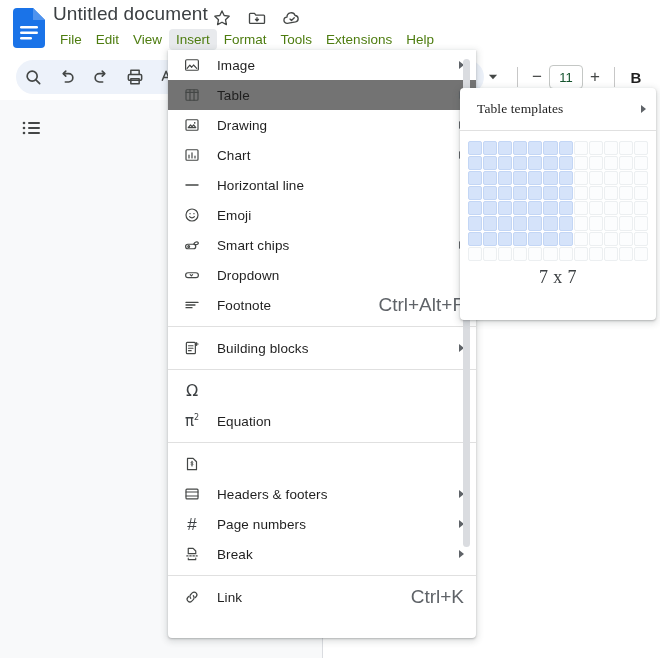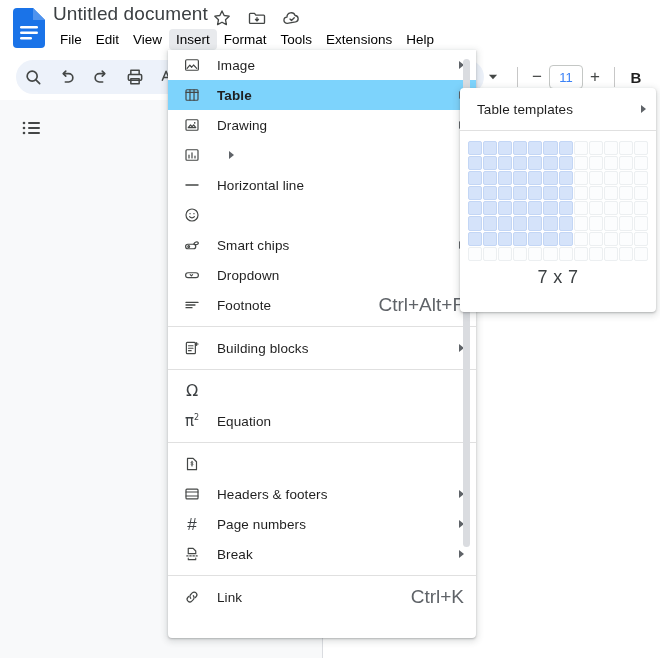--- a/index.html
+++ b/index.html
@@ -19,42 +19,42 @@
     position: absolute; left: 53px; top: 3px;
     font-size: 19px; color: #3c4043; letter-spacing: .1px;
     white-space: nowrap;
   }
   .title-icons { position: absolute; left: 212px; top: 8px; display: flex; gap: 15px; align-items: center; }
   .title-icons .ti { width: 20px; height: 20px; color: #444746; cursor: pointer; }
   .title-icons .ti svg { display: block; }
 
   .menubar { position: absolute; left: 53px; top: 29px; display: flex; align-items: center; height: 20px; }
   .menu-item {
-    font-size: 13.5px; color: #000000; padding: 2px 7px; border-radius: 4px;
+    font-size: 13.5px; color: #4d7c0f; padding: 2px 7px; border-radius: 4px;
     cursor: pointer; white-space: nowrap; line-height: 17px;
   }
   .menu-item.active { background: #e8eaed; }
 
   
   .toolbar-pill {
     position: absolute; left: 16px; top: 60px; width: 468px; height: 34px;
     background: #edf2fa; border-radius: 18px;
   }
   .tb-row { position: absolute; left: 16px; top: 60px; height: 34px; display: flex; align-items: center; }
   .tb-btn {
     width: 34px; height: 34px; display: flex; align-items: center; justify-content: center;
     color: #444746; cursor: pointer; border-radius: 50%;
   }
   .tb-btn svg { display: block; }
   .tb-right { position: absolute; left: 476px; top: 60px; height: 34px; display: flex; align-items: center; }
   .tb-sep { width: 1px; height: 20px; background: #c7c7c7; margin: 0 7px; }
   .fontsize-box {
     width: 34px; height: 24px; border: 1px solid #c4c7c5; border-radius: 4px;
     display: flex; align-items: center; justify-content: center;
-    font-size: 13px; color: #3b82f6; cursor: text; background: #fff;
+    font-size: 13px; color: #14532d; cursor: text; background: #fff;
   }
   .pm { width: 24px; height: 24px; display:flex; align-items:center; justify-content:center;
         font-size: 17px; color: #444746; cursor: pointer; }
   .bold-btn, .ital-btn {
     width: 28px; height: 28px; display:flex; align-items:center; justify-content:center;
     font-size: 15px; color: #1f1f1f; cursor: pointer;
   }
   .bold-btn { font-weight: 700; }
   .ital-btn { font-style: italic; font-family: "Liberation Serif", serif; font-size: 17px; }
 
@@ -71,21 +71,21 @@
     position: absolute; left: 168px; top: 50px; width: 308px; height: 588px;
     background: #ffffff; border-radius: 0 0 4px 4px;
     box-shadow: 0 2px 6px 2px rgba(60,64,67,.15), 0 1px 2px rgba(60,64,67,.3);
     overflow: hidden;
   }
   .menu-list { position: relative; }
   .mi {
     position: relative; display: flex; align-items: center; height: 30px;
     padding: 0 12px 0 14px; cursor: pointer; font-size: 13.5px; color: #1f1f1f;
   }
-  .mi.hl { background: #7dd3fc; font-weight: bold; }
+  .mi.hl { background: #737373; }
   .mi-ico {
     width: 20px; height: 20px; flex: 0 0 20px; color: #444746;
     display: flex; align-items: center; justify-content: center; margin-right: 15px;
   }
   .mi-ico svg { display: block; }
   .mi-ico .glyph { font-size: 15px; line-height: 1; color: #3c4043; }
   .mi-label { flex: 1 1 auto; white-space: nowrap; letter-spacing: .1px; }
   .mi-accel { color: #5f6368; font-size: 19px; margin-left: 14px; white-space: nowrap; }
   .mi-arrow {
     width: 0; height: 0; margin-left: 12px;
@@ -101,21 +101,22 @@
   .m-scroll-thumb {
     position: absolute; right: 3px; top: 5px; width: 7px; height: 488px;
     background: #dadce0; border-radius: 4px; cursor: pointer;
   }
 
   
   .submenu {
     position: absolute; left: 460px; top: 88px; width: 196px;
     background: #ffffff; border-radius: 4px;
     box-shadow: 0 2px 6px 2px rgba(60,64,67,.15), 0 1px 2px rgba(60,64,67,.3);
-    padding: 6px 0 8px 0;
+    padding: 6px 0 16px 0;
+    font-family: Liberation Serif, serif;
   }
   .sub-item {
     display: flex; align-items: center; height: 30px; padding: 0 10px 0 17px;
     font-size: 13.5px; color: #1f1f1f; cursor: pointer;
   }
   .sub-sep { height: 1px; background: #e0e0e0; margin: 6px 0 0 0; }
   .grid-wrap { padding: 10px 8px 4px 8px; }
   .grid {
     display: grid; grid-template-columns: repeat(12, 1fr);
     gap: 1px; width: 180px;
@@ -279,39 +280,41 @@
           <span class="mi-label">Drawing</span>
           <span class="mi-arrow"></span>
         </div>
         <div class="mi">
           <span class="mi-ico">
             <svg viewBox="0 0 24 24" width="18" height="18" fill="none" stroke="currentColor" stroke-width="1.6" stroke-linecap="round" stroke-linejoin="round">
               <rect x="4" y="5" width="16" height="14" rx="1.2"></rect>
               <path d="M8 16v-4M12 16V9M16 16v-2.6"></path>
             </svg>
           </span>
+          <span class="mi-label">Chart</span>
           <span class="mi-arrow"></span>
         </div>
         <div class="mi">
           <span class="mi-ico">
             <svg viewBox="0 0 24 24" width="18" height="18" fill="none" stroke="currentColor" stroke-width="1.6" stroke-linecap="round" stroke-linejoin="round">
               <path d="M4 12h16" stroke-width="1.9"></path>
             </svg>
           </span>
           <span class="mi-label">Horizontal line</span>
         </div>
         <div class="mi">
           <span class="mi-ico">
             <svg viewBox="0 0 24 24" width="18" height="18" fill="none" stroke="currentColor" stroke-width="1.6" stroke-linecap="round" stroke-linejoin="round">
               <circle cx="12" cy="12" r="8"></circle>
               <circle cx="9.4" cy="10.2" r=".95" fill="currentColor" stroke="none"></circle>
               <circle cx="14.6" cy="10.2" r=".95" fill="currentColor" stroke="none"></circle>
               <path d="M8.8 14.2c.9 1.1 2 1.6 3.2 1.6s2.3-.5 3.2-1.6"></path>
             </svg>
           </span>
+          <span class="mi-label">Emoji</span>
         </div>
         <div class="mi">
           <span class="mi-ico">
             <svg viewBox="0 0 24 24" width="18" height="18" fill="none" stroke="currentColor" stroke-width="1.6" stroke-linecap="round" stroke-linejoin="round">
               <rect x="3.5" y="11" width="13.5" height="6" rx="3"></rect>
               <circle cx="7.6" cy="14" r="1.2"></circle>
               <path d="M14.5 10.5c1.3-2.6 4.3-3.4 5.6-2.1 1 1-.1 2.5-1.8 2.9-1.7.4-3.2.1-3.8-.8z"></path>
             </svg>
           </span>
           <span class="mi-label">Smart chips</span>

